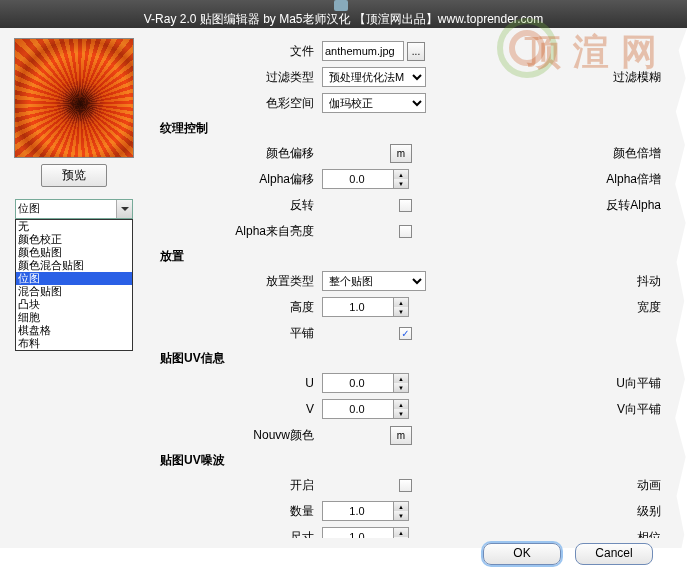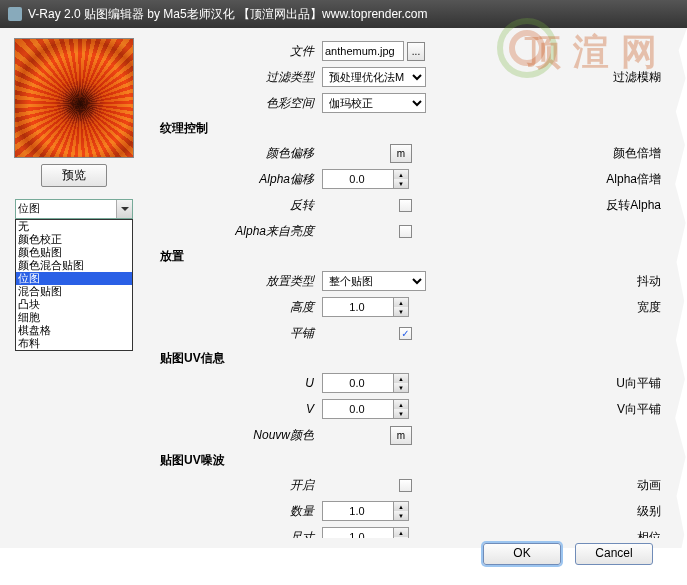--- a/index.html
+++ b/index.html
@@ -1,49 +1,49 @@
 <!DOCTYPE html>
 <html><head>
 <meta charset="utf-8">
 <style>
 * { box-sizing: border-box; margin: 0; padding: 0; font-family: "Microsoft YaHei", Arial, sans-serif; }
 body { background: #fff; width: 687px; height: 585px; overflow: hidden; }
-.titlebar { background: linear-gradient(#555,#333); color: #fff; height: 28px; display: flex; align-items: center; padding: 0 8px; font-size: 12px; }
+.titlebar { background: linear-gradient(#555,#333); color: #fff; height: 28px; display: flex; align-items: center; padding: 0 8px; font-size: 12px; flex-direction: column; }
 .titlebar .icon { width: 14px; height: 14px; background: #8ab; margin-right: 6px; border-radius: 2px; }
 .watermark { position: absolute; top: 28px; right: 18px; font-size: 36px; font-weight: 900; letter-spacing: 12px; color: rgba(200,80,20,0.32); z-index: 50; pointer-events: none; }
 .watermark-logo { position: absolute; top: 18px; right: 130px; width: 60px; height: 60px; border: 6px solid rgba(120,180,60,0.28); border-radius: 50%; z-index: 49; pointer-events: none; }
 .watermark-logo:after { content: ""; position: absolute; inset: 6px; border: 6px solid rgba(200,80,20,0.28); border-radius: 50%; }
 .content { display: flex; padding: 10px; gap: 14px; height: 520px; background: #f4f4f4; }
 .sidebar { width: 128px; display: flex; flex-direction: column; align-items: center; }
 .preview { width: 120px; height: 120px; border: 1px solid #888; background: radial-gradient(circle at 55% 55%, #5a1a05 0%, #a33510 18%, #d0480e 28%, #f27022 55%, #b84a10 70%, #e06a20 80%, #c04810 100%); position: relative; overflow: hidden; }
 .preview:before { content: ""; position: absolute; inset: 0; background: repeating-conic-gradient(from 10deg at 55% 55%, rgba(255,180,100,0.35) 0deg 4deg, rgba(90,20,5,0.45) 4deg 8deg); mix-blend-mode: overlay; }
 .preview:after { content: ""; position: absolute; inset: 0; background: radial-gradient(circle at 55% 55%, rgba(30,8,2,0.85) 0%, rgba(30,8,2,0.3) 12%, transparent 20%); }
 .btn { font-size: 12px; border: 1px solid #888; background: linear-gradient(#fdfdfd,#e4e4e4); padding: 2px 20px; margin-top: 6px; border-radius: 2px; cursor: pointer; }
 .combo { width: 118px; height: 20px; border: 1px solid #7a9; background: #fff; font-size: 11px; padding: 1px 2px; margin-top: 12px; position: relative; }
 .combo .arrow-btn { position: absolute; right: 0; top: 0; bottom: 0; width: 16px; background: linear-gradient(#f4f4f4,#d6d6d6); border-left: 1px solid #aaa; display: flex; align-items: center; justify-content: center; }
 .arrow-down { width: 0; height: 0; border-left: 4px solid transparent; border-right: 4px solid transparent; border-top: 4px solid #333; }
 .listbox { width: 118px; border: 1px solid #333; background: #fff; font-size: 11px; line-height: 13px; }
 .listbox .item { padding: 0 2px; white-space: nowrap; cursor: pointer; }
 .listbox .item.selected { background: #2a60e6; color: #fff; }
 .main { flex: 1; background: #f4f4f4; font-size: 12px; overflow: hidden; padding-right: 6px; }
 .row { display: flex; align-items: center; height: 26px; }
-.lbl-left { width: 170px; text-align: right; padding-right: 8px; font-style: italic; }
+.lbl-left { width: 170px; text-align: right; padding-right: 8px; }
 .ctrl { width: 110px; display: flex; align-items: center; }
 .lbl-right { flex: 1; text-align: right; padding-right: 10px; }
 .section { font-weight: bold; margin: 2px 0 2px 8px; height: 20px; display: flex; align-items: center; }
 input[type=text], select { font-size: 11px; height: 20px; border: 1px solid #999; background: #fff; padding: 0 2px; }
 .textfield { width: 88px; }
 .spinner { display: flex; }
 .spinner input { width: 72px; text-align: center; padding-right: 4px; }
 .spin-btns { width: 15px; display: flex; flex-direction: column; border: 1px solid #999; border-left: none; }
 .spin-btns div { flex: 1; background: linear-gradient(#f4f4f4,#dadada); display: flex; align-items: center; justify-content: center; font-size: 6px; cursor: pointer; }
 .smallbtn { width: 22px; height: 19px; border: 1px solid #888; background: linear-gradient(#fdfdfd,#e4e4e4); font-size: 10px; cursor: pointer; }
 .cbx { width: 13px; height: 13px; border: 1px solid #888; background: linear-gradient(#fff,#eee); display: inline-flex; align-items: center; justify-content: center; font-size: 10px; color: #2a60e6; cursor: pointer; }
 .footer { position: absolute; bottom: 20px; right: 34px; display: flex; gap: 14px; }
-.footer .fbtn { width: 78px; height: 22px; border: 1px solid #708cb8; background: linear-gradient(#fdfdfd,#e6e6e6); font-size: 12px; padding-top: 2px; text-align: center; border-radius: 3px; cursor: pointer; }
+.footer .fbtn { width: 78px; height: 22px; border: 1px solid #708cb8; background: linear-gradient(#fdfdfd,#e6e6e6); font-size: 12px; padding-top: 2px; text-align: center; border-radius: 8px; cursor: pointer; }
 .footer .fbtn.primary { box-shadow: 0 0 0 2px #9cc5f0; }
 .torn { position: absolute; left: 0; right: 0; bottom: 0; height: 16px; background: #fff; clip-path: polygon(0 0, 4% 60%, 8% 10%, 13% 80%, 18% 20%, 24% 90%, 30% 10%, 36% 70%, 42% 20%, 48% 85%, 54% 15%, 60% 80%, 66% 25%, 72% 90%, 78% 20%, 84% 75%, 90% 15%, 96% 70%, 100% 10%, 100% 100%, 0 100%); filter: drop-shadow(0 -2px 1px rgba(0,0,0,0.3)); }
 .torn-r { position: absolute; top: 28px; bottom: 0; right: 0; width: 14px; background: #fff; clip-path: polygon(100% 0, 40% 4%, 90% 9%, 20% 15%, 85% 21%, 15% 28%, 90% 35%, 25% 42%, 80% 49%, 20% 56%, 85% 63%, 15% 70%, 90% 77%, 25% 84%, 80% 91%, 30% 97%, 100% 100%); filter: drop-shadow(-2px 0 1px rgba(0,0,0,0.3)); }
 </style>
 </head>
 <body>
 
 <div class="titlebar">
   <div class="icon"></div>
   <span>V-Ray 2.0 贴图编辑器 by Ma5老师汉化 【顶渲网出品】www.toprender.com</span>

